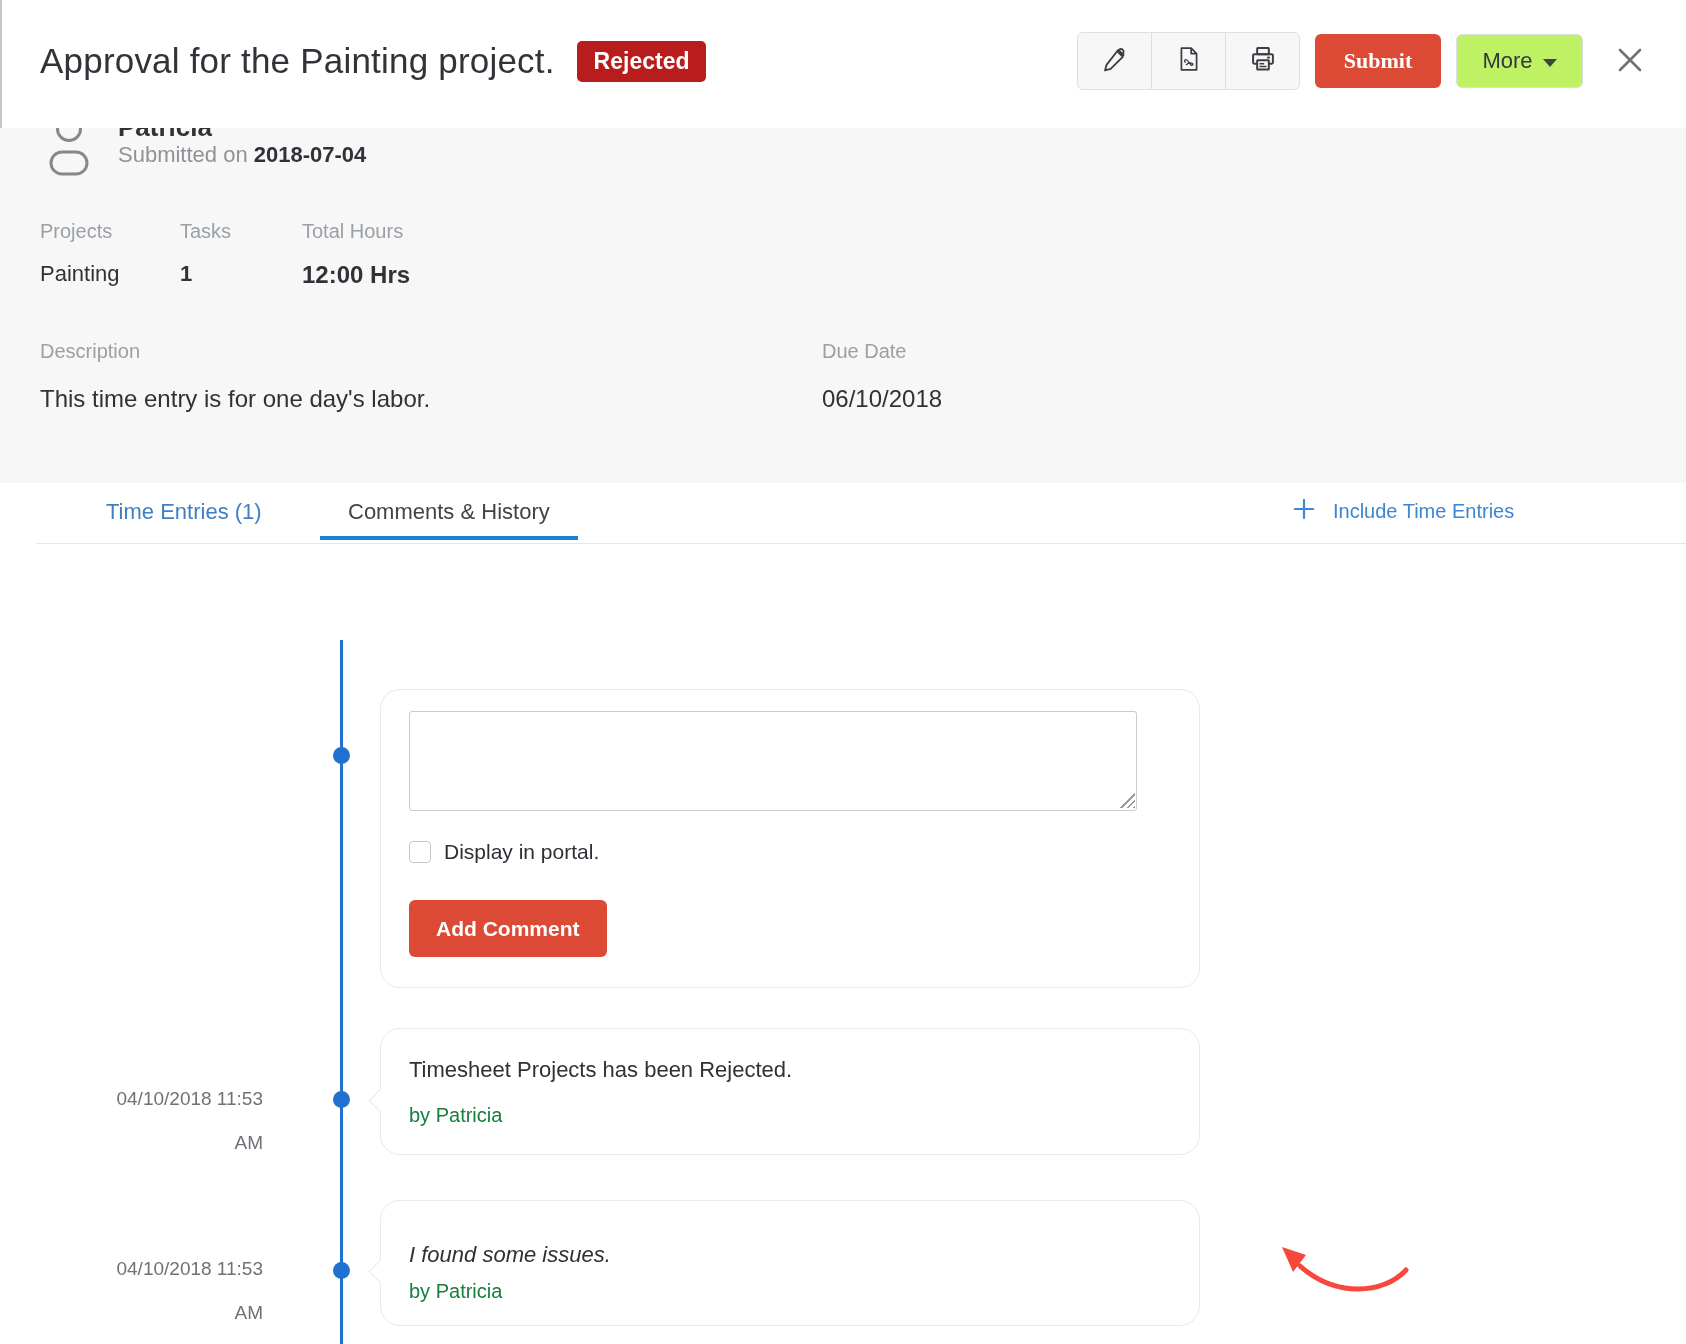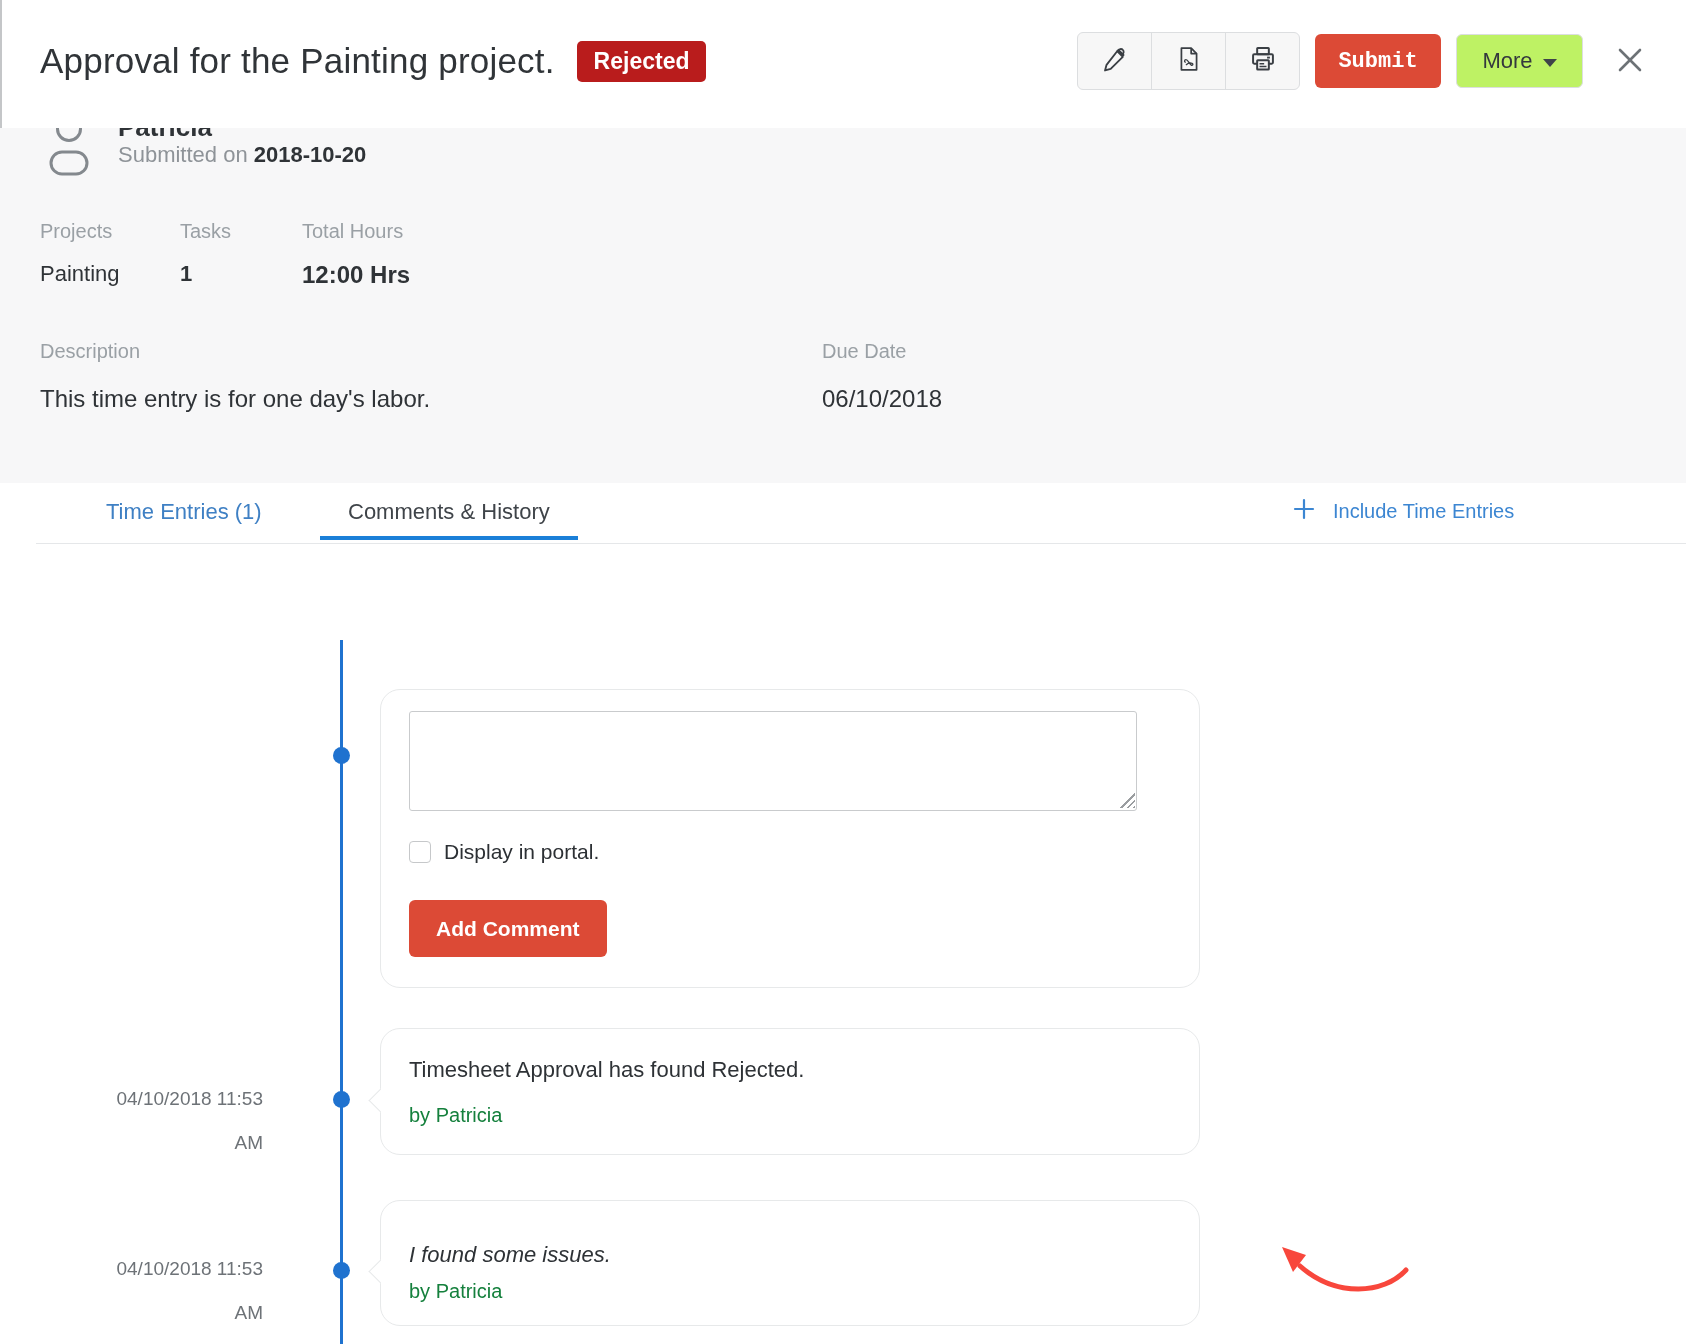--- a/index.html
+++ b/index.html
@@ -13,21 +13,21 @@
               display:flex;align-items:center;justify-content:space-between;}
   .title-group{display:flex;align-items:center;gap:22px;}
   .page-title{font-size:35px;color:#303438;letter-spacing:.2px;white-space:nowrap;}
   .status-badge{background:#b91c1c;color:#fff;font-size:23px;font-weight:bold;
                 padding:9px 17px;border-radius:5px;line-height:1;}
   .actions{display:flex;align-items:center;gap:15px;}
   .icon-group{display:flex;border:1px solid #dcdee0;border-radius:6px;background:#f7f7f7;overflow:hidden;}
   .icon-btn{width:73px;height:56px;display:flex;align-items:center;justify-content:center;cursor:pointer;}
   .icon-btn + .icon-btn{border-left:1px solid #dcdee0;}
   .btn-submit{width:126px;height:54px;background:#dc4a36;color:#fff;border:none;border-radius:6px;
-              font-size:22px;font-weight:600;font-family:Liberation Mono, monospace;cursor:pointer;}
+              font-size:22px;font-weight:600;font-family:Liberation Serif, serif;cursor:pointer;}
   .btn-more{width:127px;height:54px;background:#bef264;border:1px solid #dcdee0;border-radius:6px;
             font-size:22px;color:#34383d;font-family:inherit;display:flex;align-items:center;
             justify-content:center;gap:10px;cursor:pointer;}
   .caret{width:0;height:0;border-left:7px solid transparent;border-right:7px solid transparent;
          border-top:8px solid #3f4449;margin-top:3px;}
   .btn-close{margin-left:12px;background:none;border:none;cursor:pointer;padding:4px;}
 
   
   .meta{position:absolute;left:0;top:128px;width:1686px;height:355px;background:#f7f7f8;overflow:hidden;}
   .avatar{position:absolute;left:45px;top:-14px;}
@@ -163,21 +163,21 @@
   <div class="meta">
     <div class="avatar">
       <svg width="48" height="62" viewBox="0 0 48 62" fill="none" stroke="#84898e" stroke-width="3">
         <circle cx="24" cy="15" r="11.5"></circle>
         <rect x="6" y="38" width="36" height="22" rx="11"></rect>
       </svg>
     </div>
     <div class="user-name">Patricia</div>
     <div class="submitted-line">
       <span>Submitted on</span>
-      <b>2018-10-20</b>
+      <b>2018-07-04</b>
     </div>
 
     <div class="stats">
       <div class="stat-label">Projects</div>
       <div class="stat-label">Tasks</div>
       <div class="stat-label">Total Hours</div>
       <div class="stat-value">Painting</div>
       <div class="stat-value bold">1</div>
       <div class="stat-value hours">12:00 Hrs</div>
     </div>
@@ -220,21 +220,21 @@
     </div>
     <button class="btn-add-comment">Add Comment</button>
   </div>
 
   <div class="ts ts-1">
     <div>04/10/2018 11:53</div>
     <div class="ts-line2">AM</div>
   </div>
   <div class="card card-comment card-1">
     <div class="bubble-notch"></div>
-    <div class="comment-text">Timesheet Approval has found Rejected.</div>
+    <div class="comment-text">Timesheet Projects has been Rejected.</div>
     <div class="comment-author">by Patricia</div>
   </div>
 
   <div class="ts ts-2">
     <div>04/10/2018 11:53</div>
     <div class="ts-line2">AM</div>
   </div>
   <div class="card card-comment card-2">
     <div class="bubble-notch"></div>
     <div class="comment-text">I found some issues.</div>

